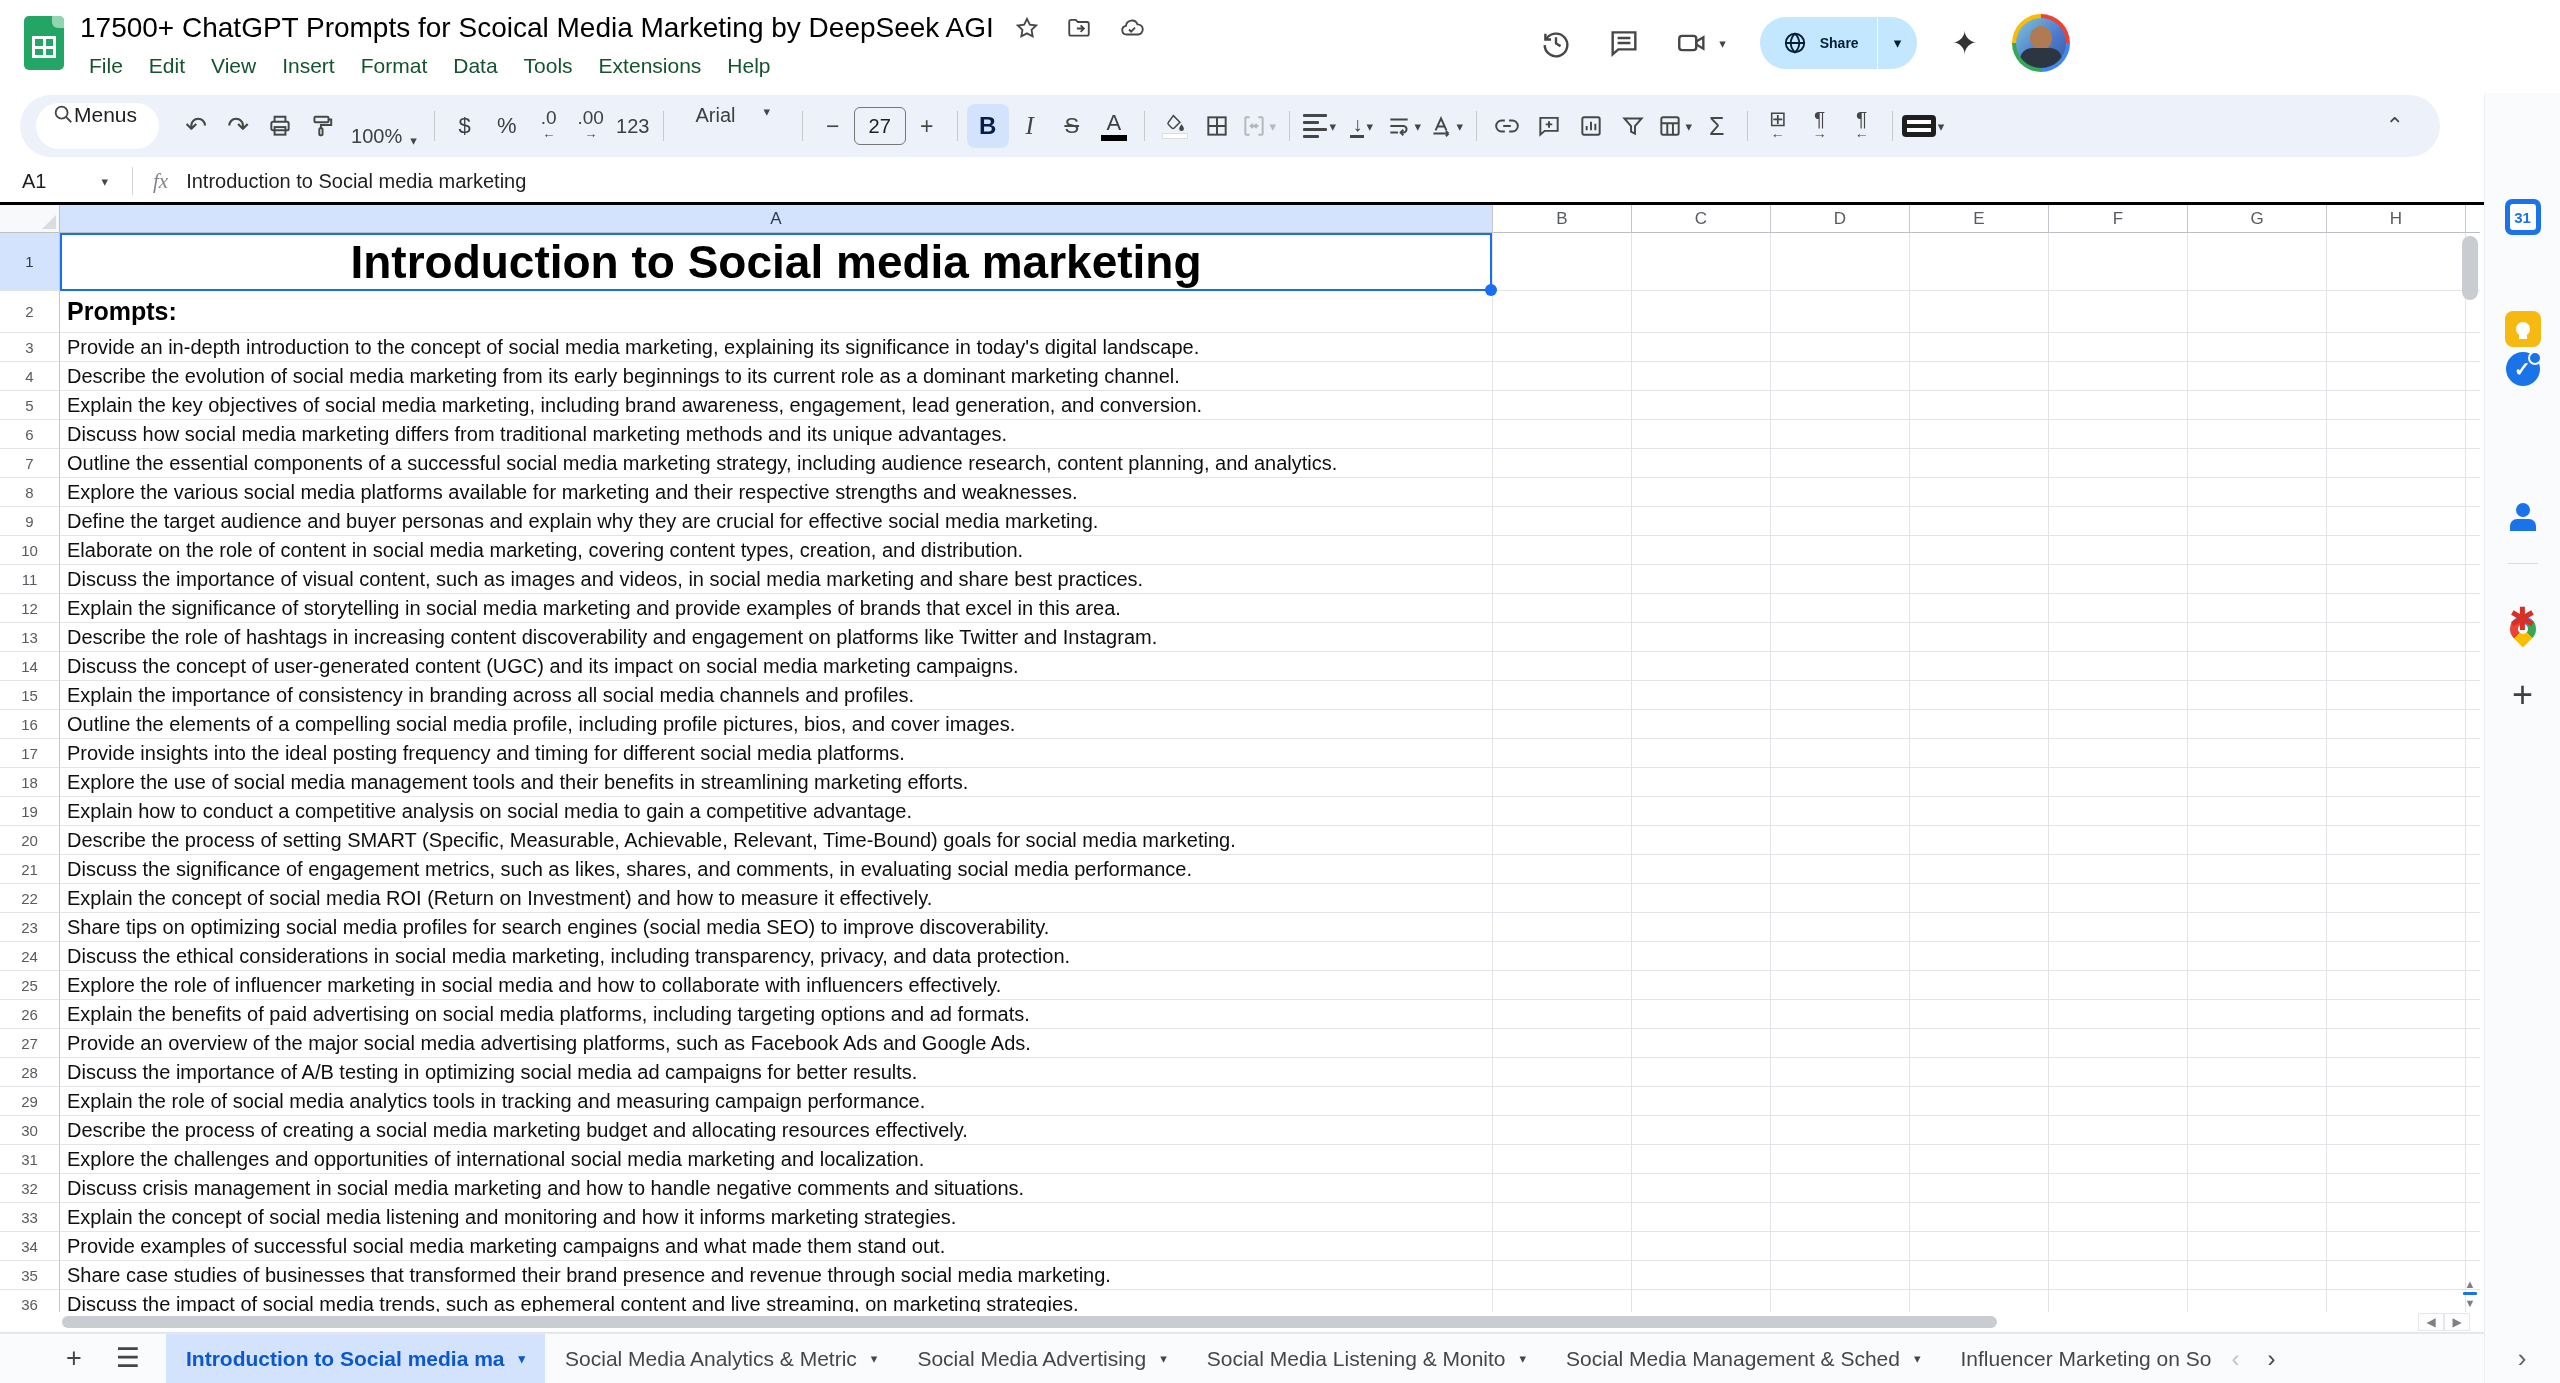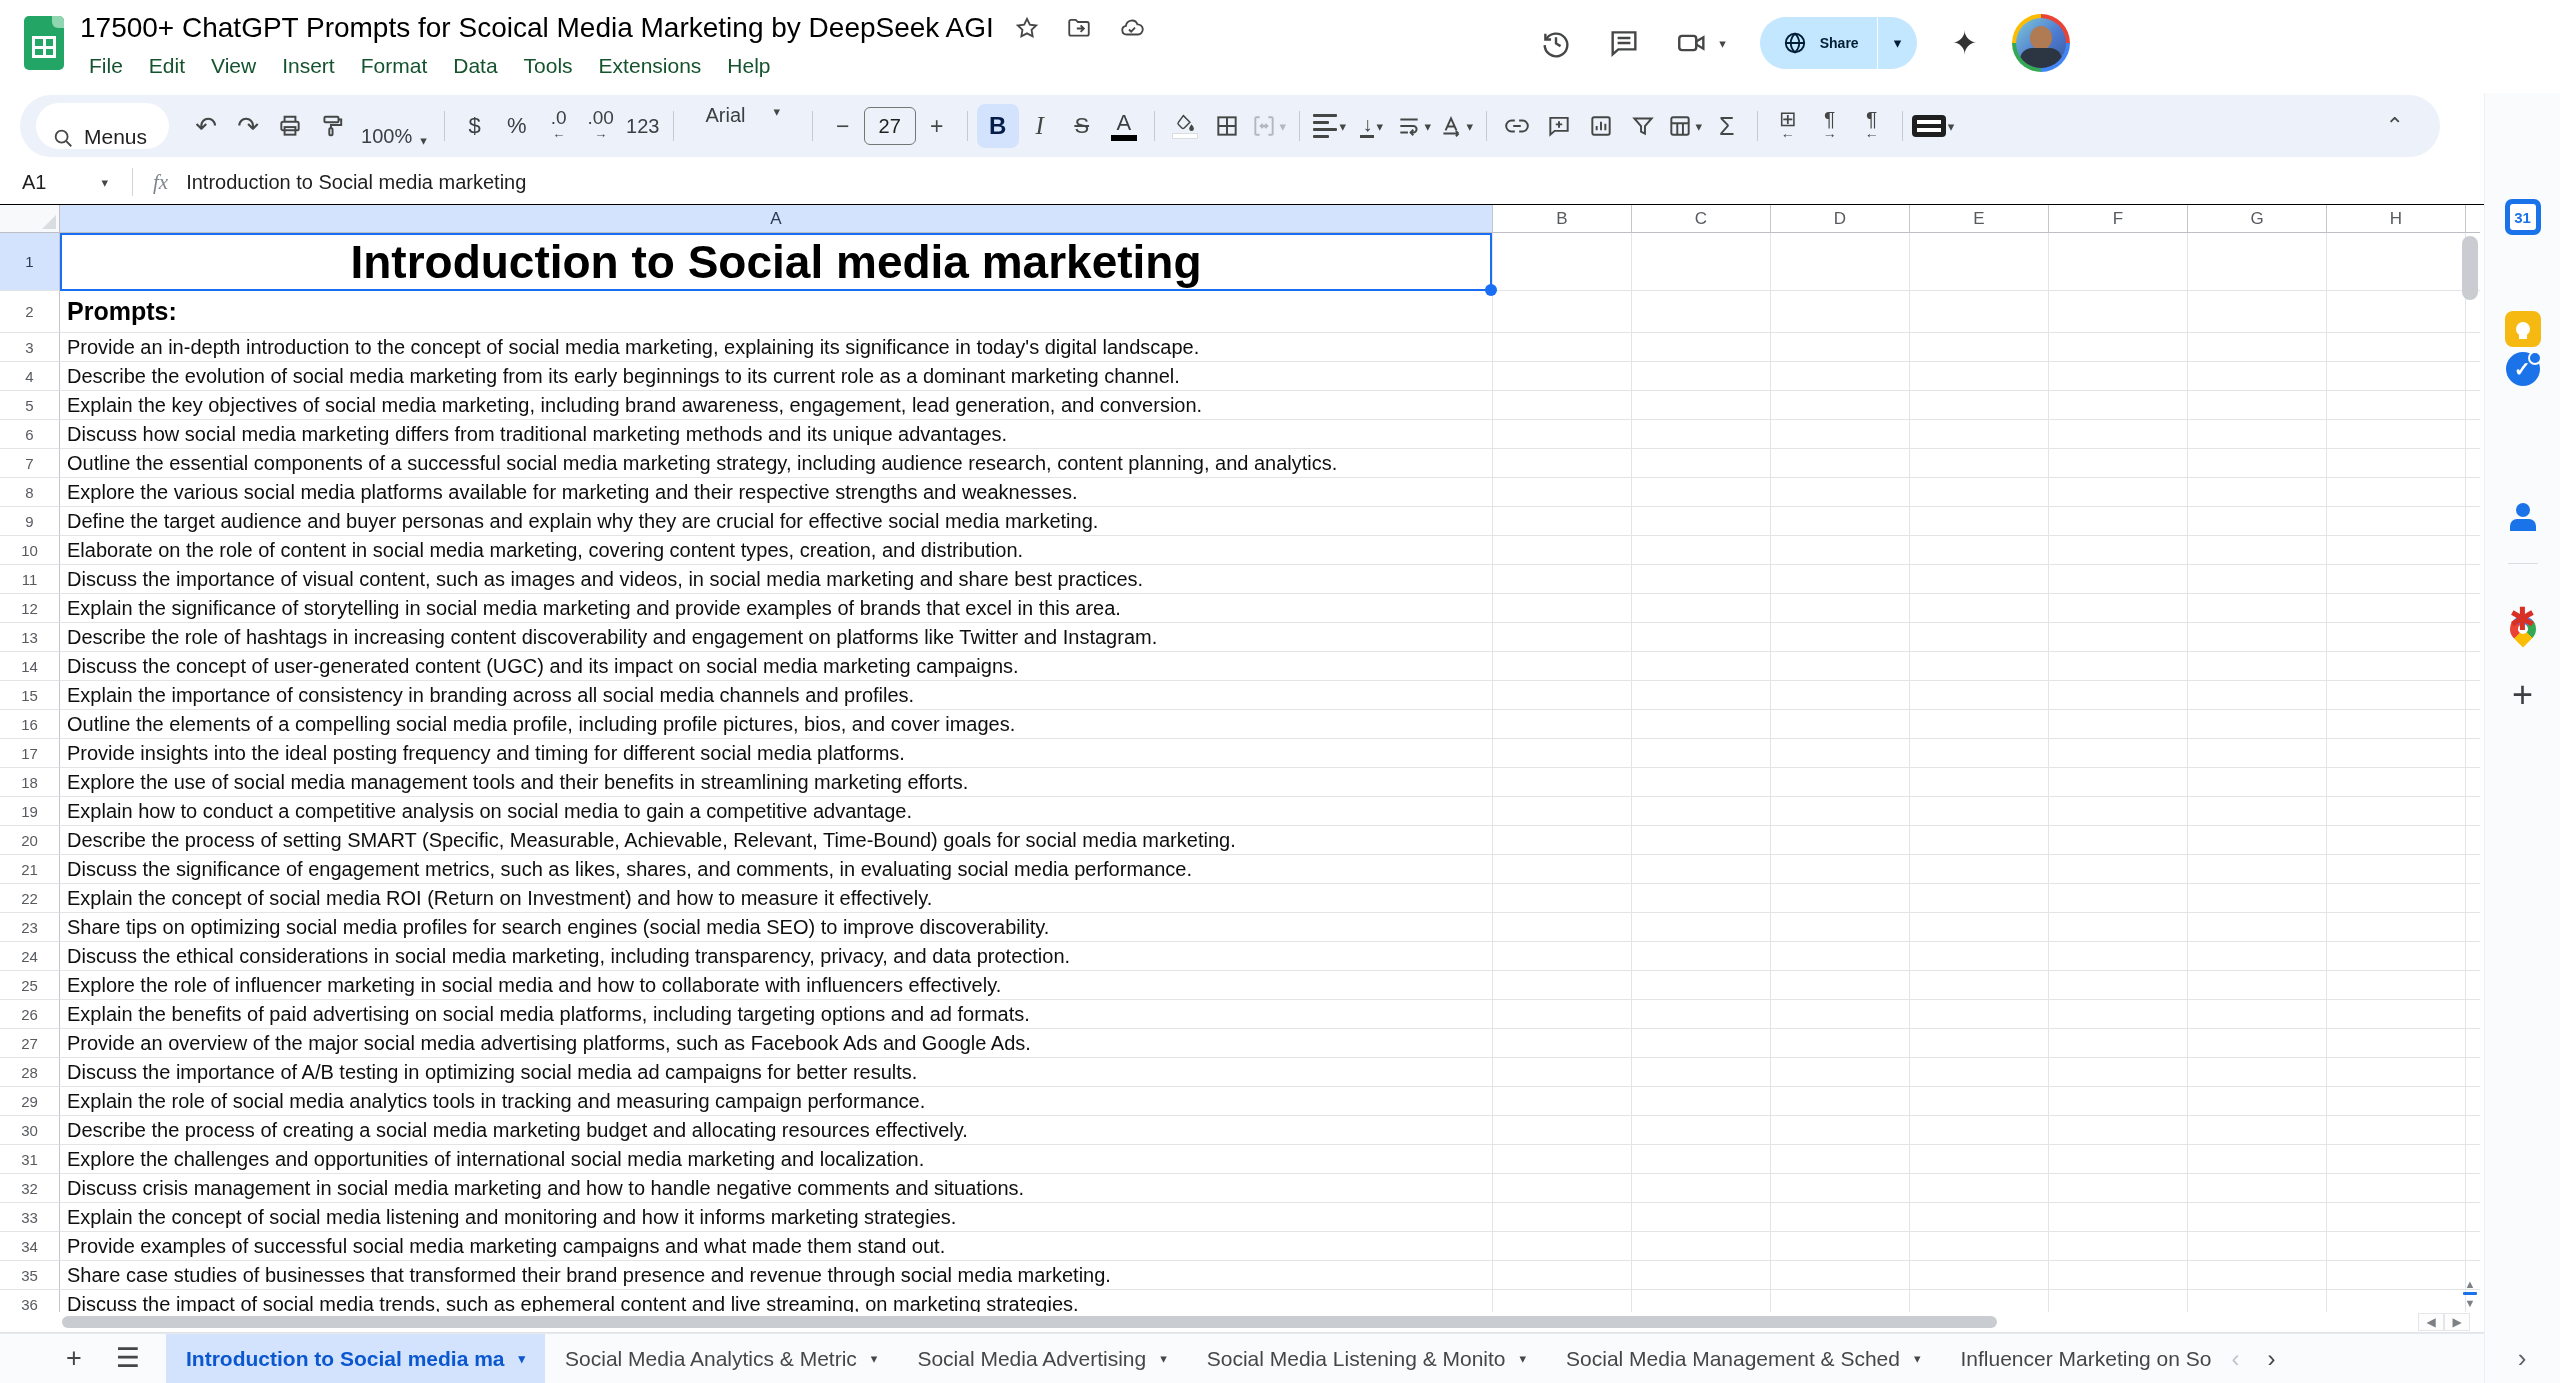--- a/index.html
+++ b/index.html
@@ -36,21 +36,21 @@
   .avatar { width:58px; height:58px; border-radius:50%; padding:4px;
       background:conic-gradient(#ea4335 0 25%, #4285f4 25% 50%, #34a853 50% 75%, #fbbc04 75% 100%); }
   .avatar .inner { width:100%; height:100%; border-radius:50%; position:relative; overflow:hidden;
       background:linear-gradient(135deg,#7ec8d8 0%, #4e7bd0 55%, #37589e 100%); }
   .avatar .head { position:absolute; left:14px; top:8px; width:22px; height:24px; border-radius:50%; background:#b07a52; }
   .avatar .body { position:absolute; left:4px; top:30px; width:42px; height:24px; border-radius:12px 12px 0 0; background:#2c3642; }
 
   
   .toolbar { position:absolute; left:20px; top:95px; width:2420px; height:62px; background:#edf2fa; border-radius:31px;
       display:flex; align-items:center; padding:0 16px; }
-  .menus-pill { display:flex; align-items:flex-end; gap:10px; background:#fff; border-radius:24px; height:46px; padding:0 22px 0 16px; margin-right:16px; }
+  .menus-pill { display:flex; align-items:flex-start; background:#fff; border-radius:24px; height:46px; padding:0 22px 0 16px; margin-right:16px; }
   .menus-label { font-size:21px; color:#1f1f1f; }
   .tb-btn { min-width:42px; height:44px; display:flex; align-items:center; justify-content:center; border-radius:8px;
       color:#444746; font-size:23px; position:relative; }
   .tb-btn.glyph { font-size:26px; }
   .tb-caret { font-size:13px; color:#444746; margin-left:2px; }
   .tb-divider { width:1px; height:30px; background:#c6cacd; margin:0 9px; }
   .tb-text { font-size:20px; color:#3c4043; }
   .zoom-ctl { display:flex; align-items:flex-end; gap:6px; padding:0 8px; }
   .font-ctl { display:flex; align-items:flex-start; gap:26px; padding:0 10px; min-width:120px; }
   .fs-box { width:52px; height:38px; border:1px solid #747775; border-radius:6px; display:flex; align-items:center; justify-content:center; font-size:20px; color:#1f1f1f; background:#edf2fa; }
@@ -71,21 +71,21 @@
   .align-bars { display:flex; flex-direction:column; gap:4px; }
   .align-bars i { display:block; height:3px; background:#444746; border-radius:1px; }
   .valign-glyph { border-bottom:3px solid #444746; padding:0 2px 1px; font-size:20px; line-height:20px; }
   .kbd-icon { width:34px; height:22px; background:#1f1f1f; border-radius:4px; position:relative; }
   .kbd-icon::after { content:""; position:absolute; left:5px; top:5px; width:24px; height:4px;
       box-shadow:0 0 0 0 #fff, 0 8px 0 0 #fff; background:#fff; }
   .toolbar-spacer { flex:1; }
   .collapse-caret { font-size:22px; color:#444746; margin-right:20px; }
 
   
-  .formula-bar { position:absolute; left:0; top:160px; width:2484px; height:45px; background:#fff; border-bottom:1px solid #000000; display:flex; align-items:center; }
+  .formula-bar { position:absolute; left:0; top:160px; width:2484px; height:45px; background:#fff; border-bottom:3px solid #000000; display:flex; align-items:center; }
   .name-box { width:118px; display:flex; align-items:center; justify-content:space-between; padding:0 10px 0 22px; }
   .name-box .ref { font-size:20px; color:#1f1f1f; }
   .fb-divider { width:1px; height:28px; background:#d2d5d9; margin:0 14px; }
   .fx { font-family:"Liberation Serif", serif; font-style:italic; font-size:21px; color:#80868b; margin:0 18px 0 6px; }
   .fb-content { font-size:20px; color:#1f1f1f; white-space:nowrap; }
 
   
   .grid { position:absolute; left:0; top:205px; width:2480px; height:1107px; overflow:hidden; background:#fff; }
   .col-headers { display:flex; height:28px; }
   .corner { width:60px; height:28px; background:#f8f9fa; border-right:1px solid #bcc0c4; border-bottom:1px solid #bcc0c4; position:relative; }

